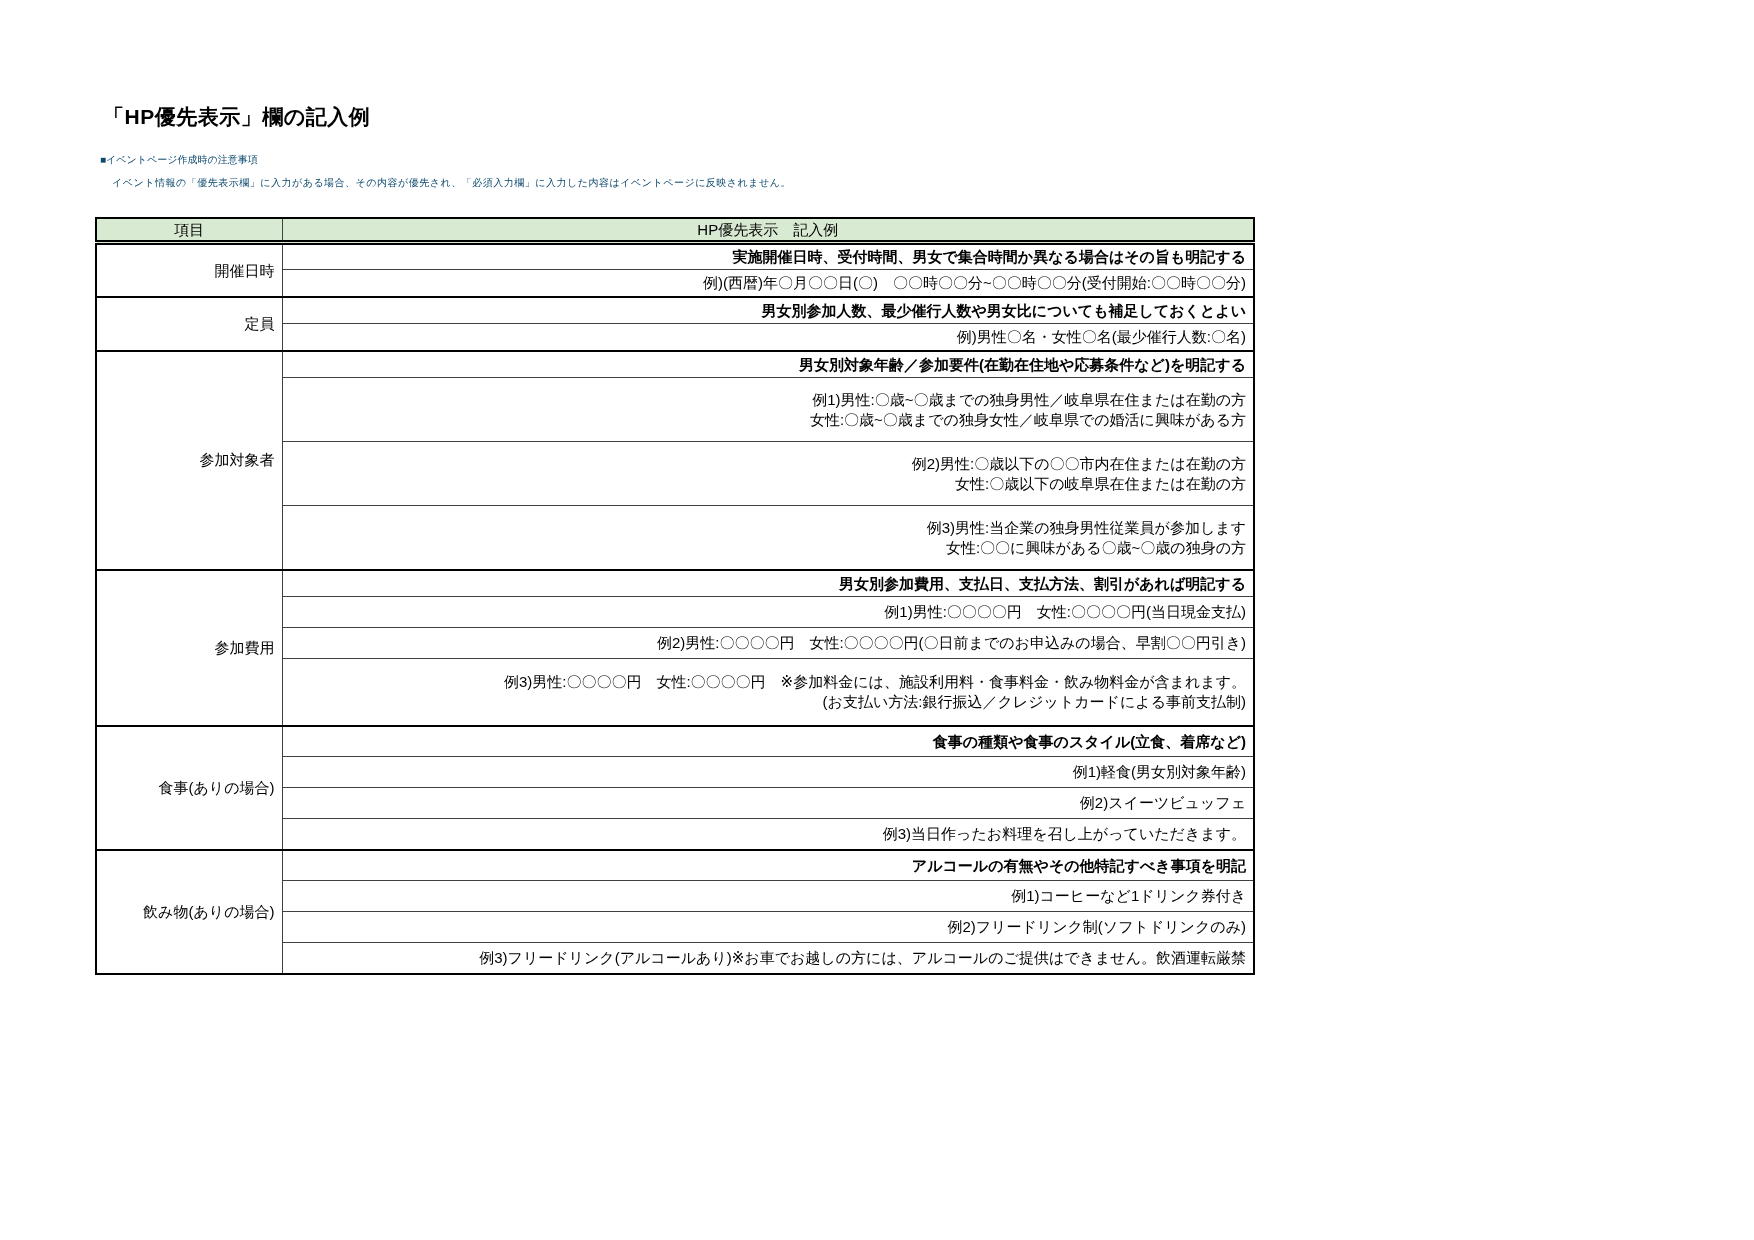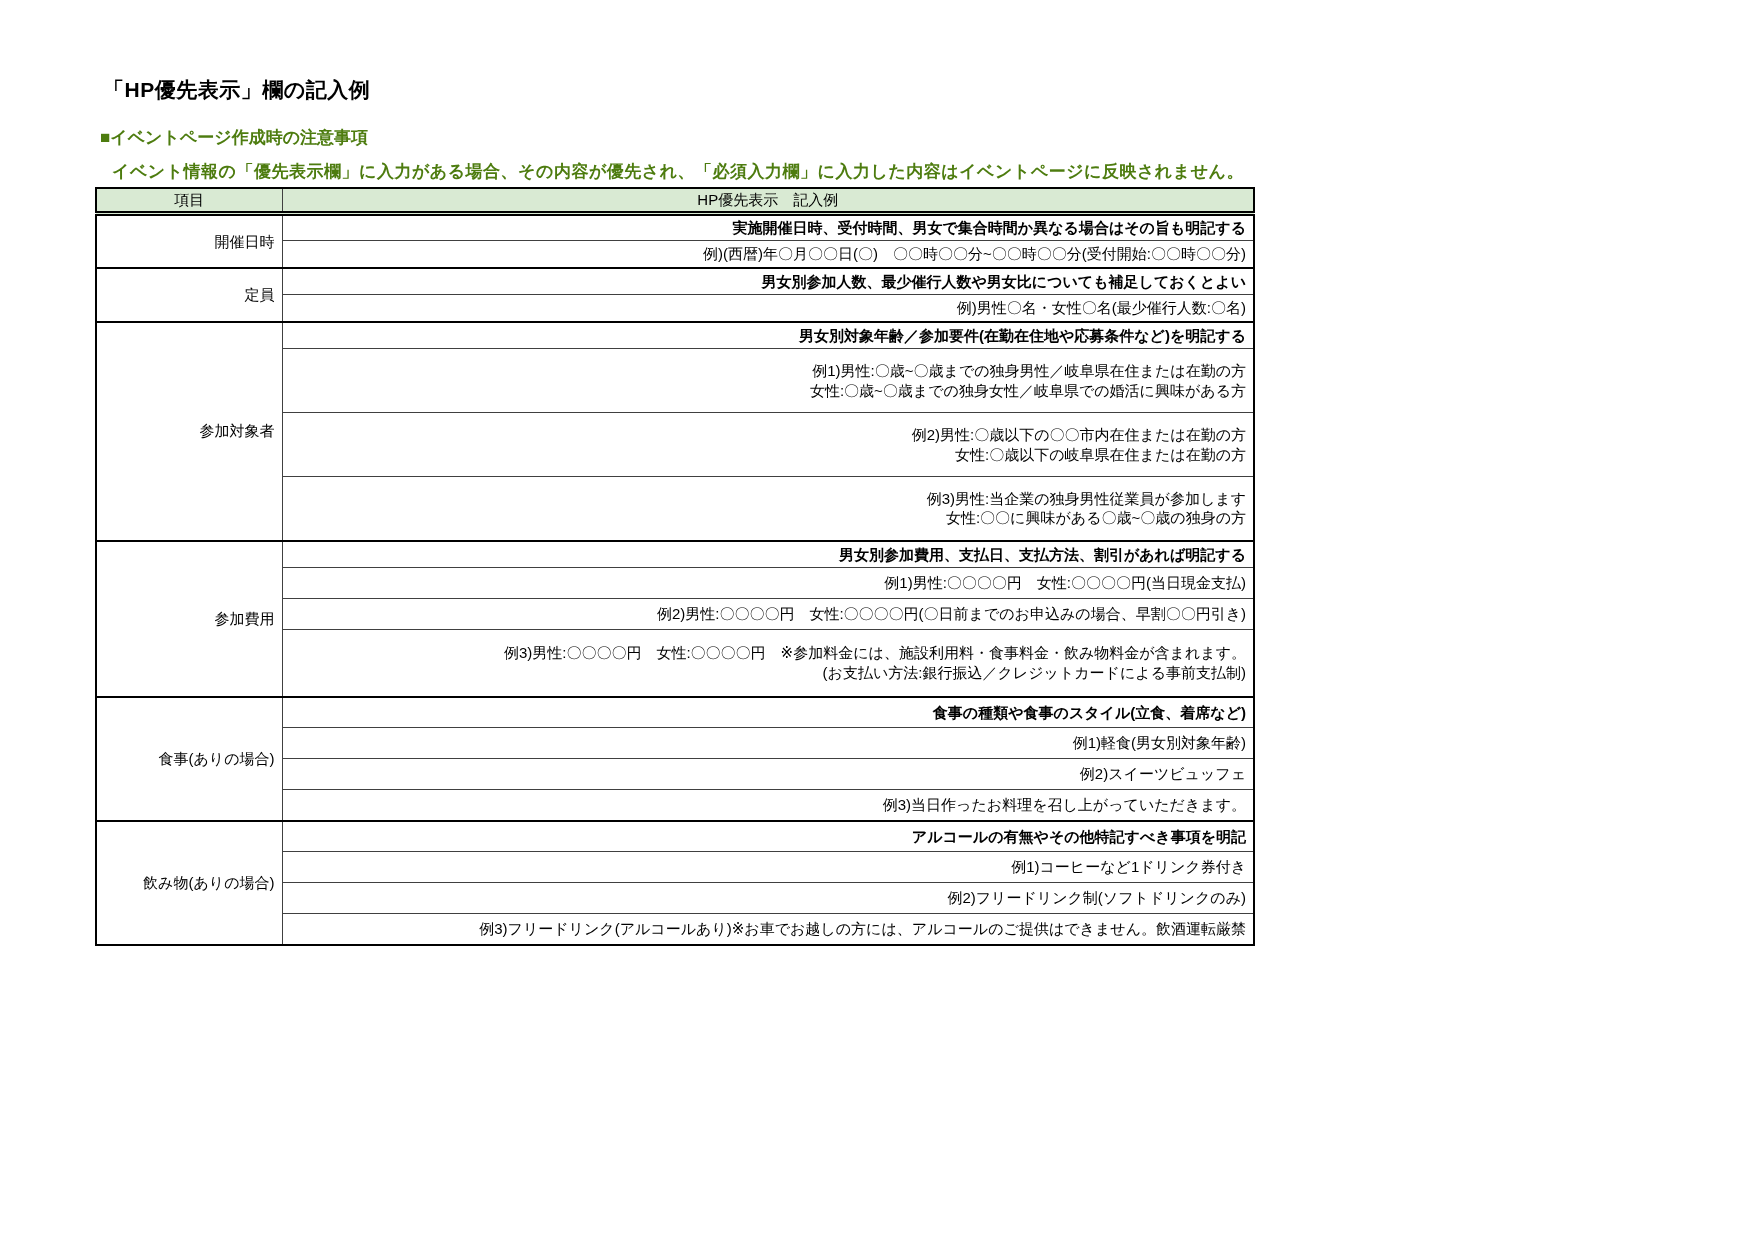--- a/index.html
+++ b/index.html
@@ -3,35 +3,36 @@
 <meta charset="utf-8">
 <style>
   * { margin: 0; padding: 0; box-sizing: border-box; }
   html, body {
     width: 1754px; height: 1240px;
     background: #ffffff;
     font-family: "Liberation Sans", "DejaVu Sans", sans-serif;
     color: #000;
     overflow: hidden;
   }
-  .page { padding: 76px 0 0 95px; width: 1260px; }
+  .page { padding: 103px 0 0 95px; width: 1260px; }
 
   .doc-title {
     font-size: 21px;
     font-weight: bold;
     margin-left: 8px;
     margin-bottom: 22px;
     letter-spacing: 0.5px;
   }
 
-  .notice { color: #4d7c0f; font-weight: bold; font-size: 17px; }
+  .notice { color: #0c4a6e; font-weight: normal; font-size: 10px; }
   .notice-heading { margin-left: 5px; margin-bottom: 7px; }
   .notice-line { margin-left: 17px; line-height: 1.85; letter-spacing: 0.5px; }
 
   table.spec {
+    margin-top: 24px;
     width: 1158px;
     border-collapse: collapse;
     table-layout: fixed;
     border: 2px solid #000;
   }
   col.c-item { width: 186px; }
   col.c-ex   { width: 972px; }
 
   td, th {
     border: 1px solid #404040;

